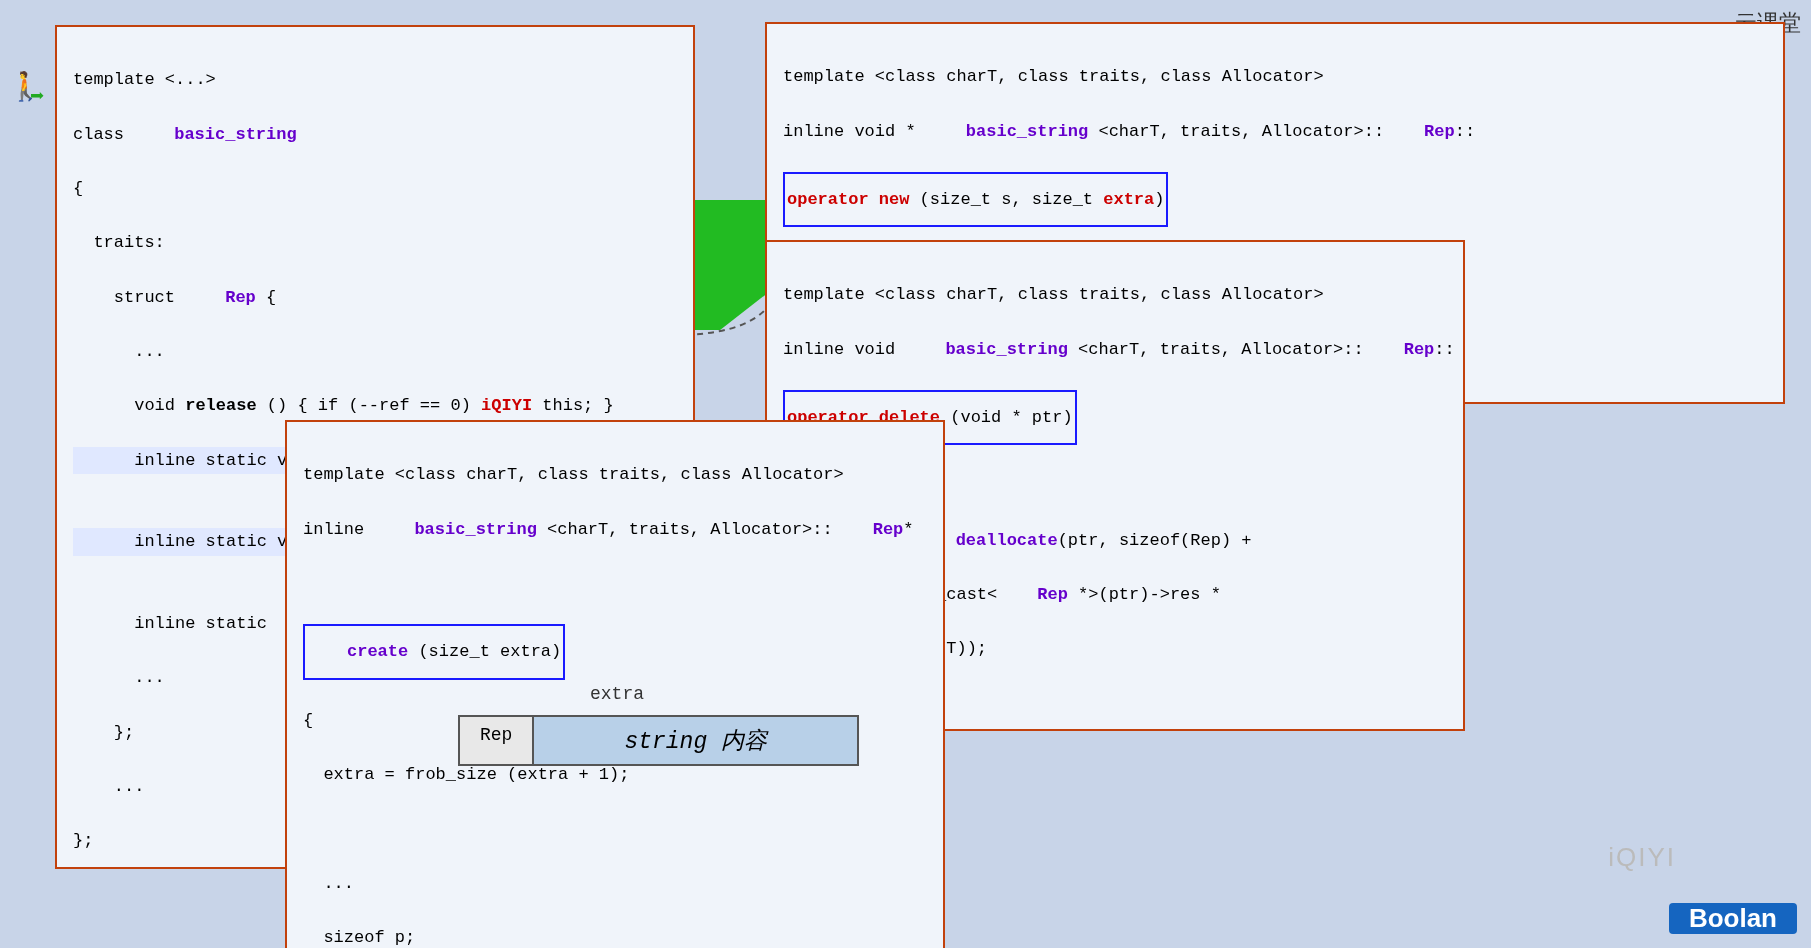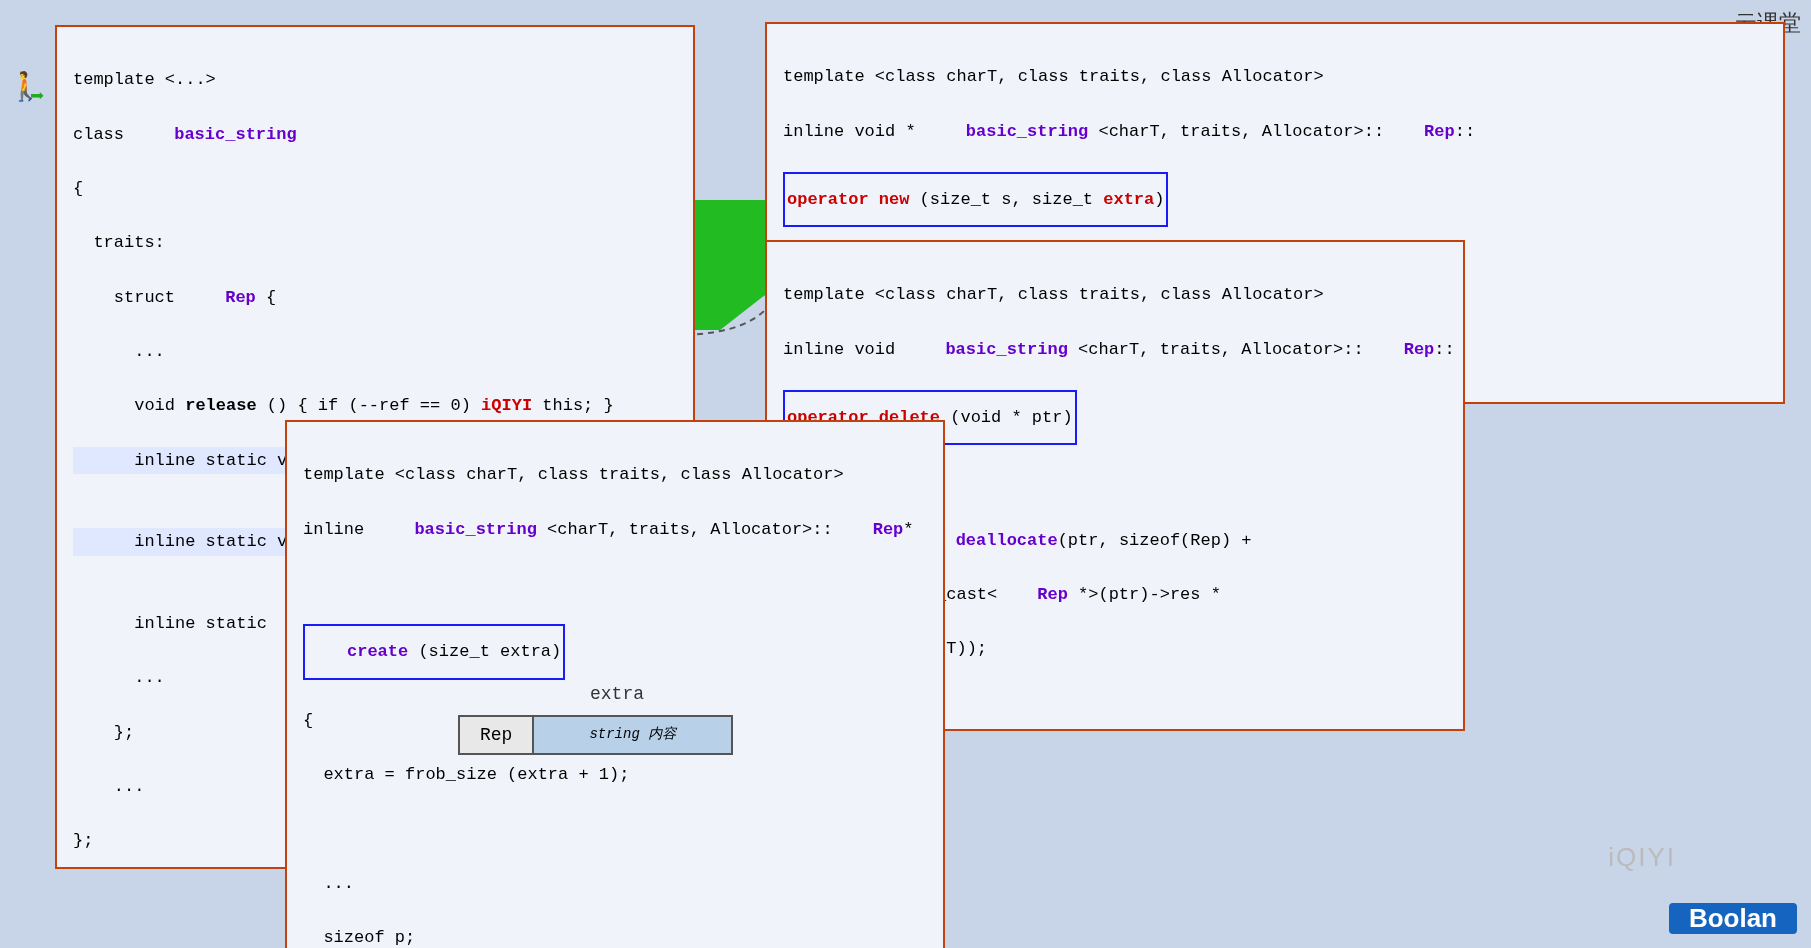--- a/index.html
+++ b/index.html
@@ -190,18 +190,18 @@
 <br>
 <br><span>  ...</span>
 <br><span>  sizeof p;</span>
 <br>
 </div>
 
 <div style="position:absolute; top:684px; left:590px; font-size:18px; color:#333;">extra</div>
 
 <div style="position:absolute; top:715px; left:458px; display:flex; align-items:stretch;">
   <div style="border:2px solid #555; background:#e8e8e8; padding:8px 20px; font-size:18px;">Rep</div>
-  <div style="border:2px solid #555; border-left:none; background:#b8d0e8; padding:8px 55px; font-size:14px; font-style:italic;">string 内容</div>
+  <div style="border:2px solid #555; border-left:none; background:#b8d0e8; padding:8px 90px; font-size:23px; font-style:italic;">string 内容</div>
 </div>
 
 <div style="position:absolute; bottom:75px; right:135px; color:#bbb; font-size:26px; font-family:sans-serif; letter-spacing:2px;text-align:right;">iQIYI</div>
 
 <div style="position:absolute; bottom:14px; right:14px; background:#1565c0; color:white; font-size:26px; font-weight:bold; font-family:sans-serif; padding:0 20px; border-radius:4px;">Boolan</div>
 
 </body></html>

